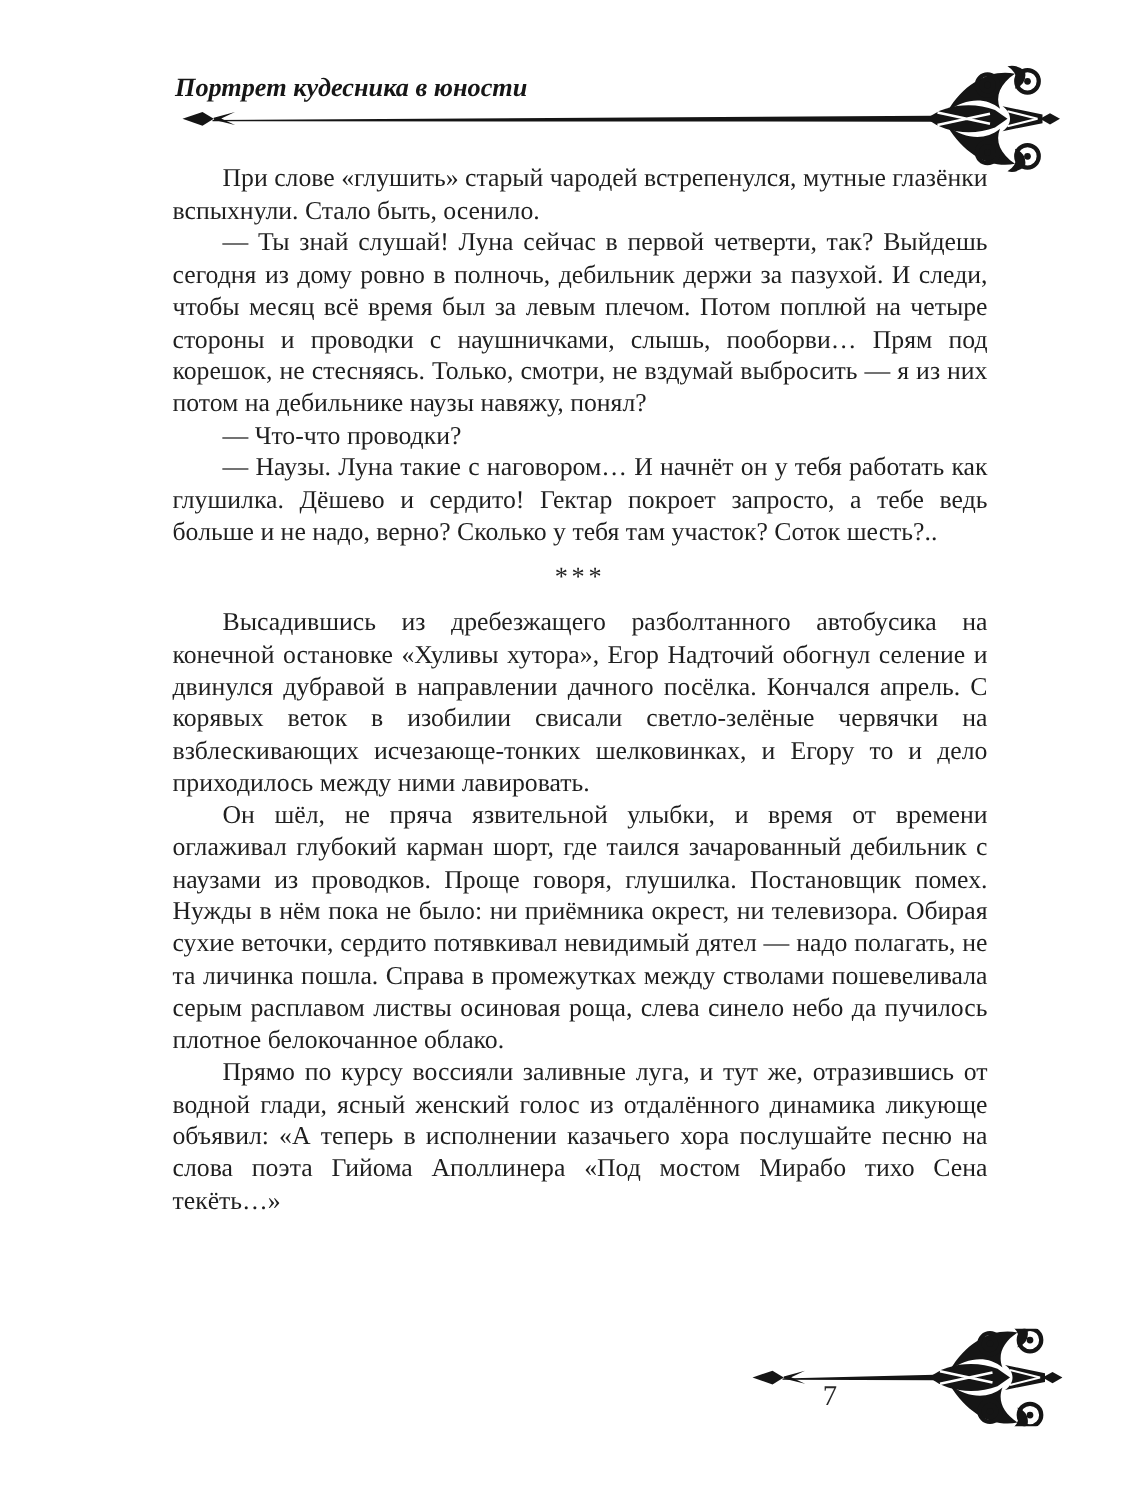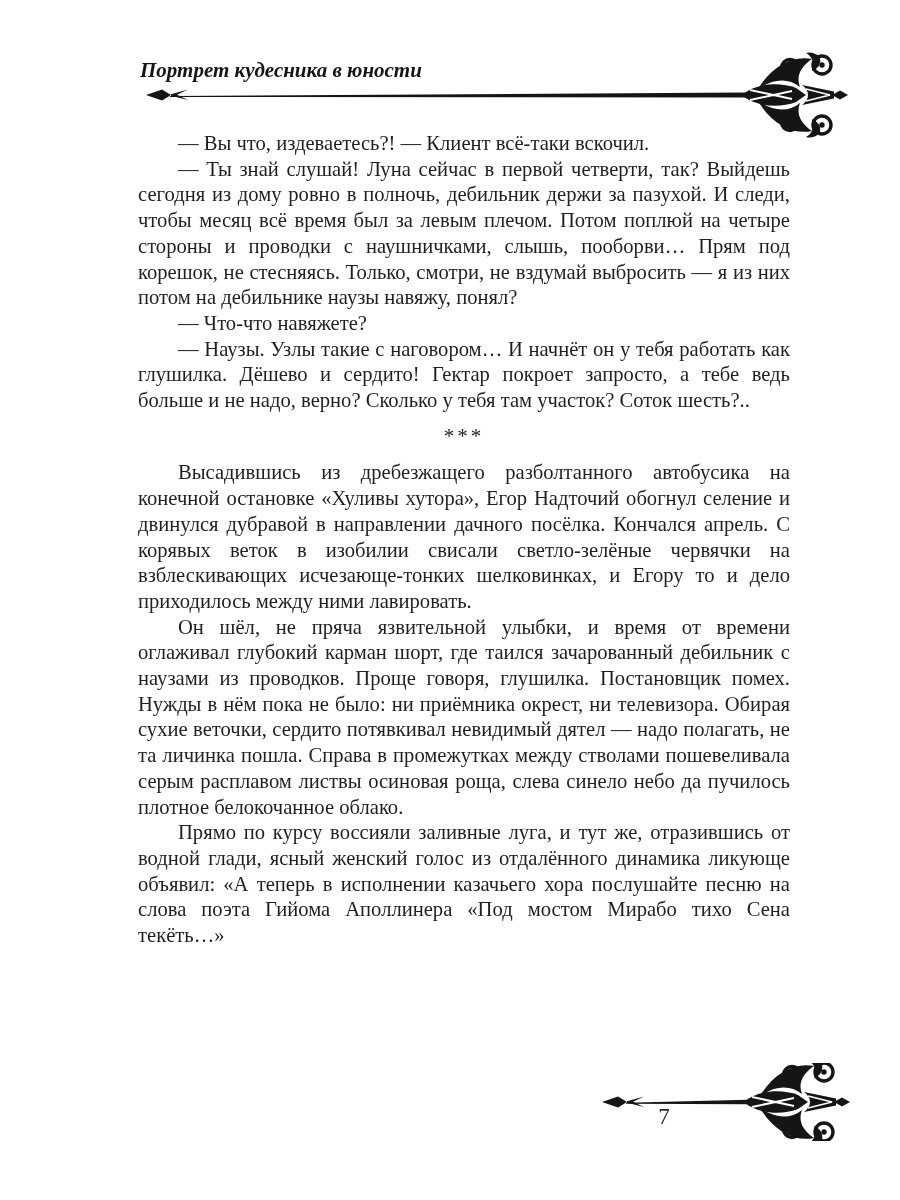--- a/index.html
+++ b/index.html
@@ -93,24 +93,24 @@
         <path d="M60,-6 L84,0 L60,6" stroke="#ffffff" stroke-width="1.6" fill="none"></path>
         <path class="ink" d="M86,0 L94,-4.5 L102,0 L94,4.5 Z"></path>
       </g>
     </defs>
     <use href="#orn-head" transform="translate(4,45)"></use>
     <path class="ink" d="M28,45.9 L604,42.6 L604,47.4 L28,46.9 Z"></path>
     <use href="#orn-crown" transform="translate(604,45)"></use>
   </svg>
 
   <main class="text-block" id="text-block">
-      <p>— Вы что, издеваетесь?! — Клиент всё-таки вскочил.</p>
+      <p>При слове «глушить» старый чародей встрепенулся, мутные глазёнки вспыхнули. Стало быть, осенило.</p>
       <p>— Ты знай слушай! Луна сейчас в первой четверти, так? Выйдешь сегодня из дому ровно в полночь, дебильник держи за пазухой. И следи, чтобы месяц всё время был за левым плечом. Потом поплюй на четыре стороны и проводки с наушничками, слышь, пооборви… Прям под корешок, не стесняясь. Только, смотри, не вздумай выбросить — я из них потом на дебильнике наузы навяжу, понял?</p>
-      <p>— Что-что навяжете?</p>
-      <p>— Наузы. Узлы такие с наговором… И начнёт он у тебя работать как глушилка. Дёшево и сердито! Гектар покроет запросто, а тебе ведь больше и не надо, верно? Сколько у тебя там участок? Соток шесть?..</p>
+      <p>— Что-что проводки?</p>
+      <p>— Наузы. Луна такие с наговором… И начнёт он у тебя работать как глушилка. Дёшево и сердито! Гектар покроет запросто, а тебе ведь больше и не надо, верно? Сколько у тебя там участок? Соток шесть?..</p>
       <p class="separator">***</p>
       <p>Высадившись из дребезжащего разболтанного автобусика на конечной остановке «Хуливы хутора», Егор Надточий обогнул селение и двинулся дубравой в направлении дачного посёлка. Кончался апрель. С корявых веток в изобилии свисали светло-зелёные червячки на взблескивающих исчезающе-тонких шелковинках, и Егору то и дело приходилось между ними лавировать.</p>
       <p>Он шёл, не пряча язвительной улыбки, и время от времени оглаживал глубокий карман шорт, где таился зачарованный дебильник с наузами из проводков. Проще говоря, глушилка. Постановщик помех. Нужды в нём пока не было: ни приёмника окрест, ни телевизора. Обирая сухие веточки, сердито потявкивал невидимый дятел — надо полагать, не та личинка пошла. Справа в промежутках между стволами пошевеливала серым расплавом листвы осиновая роща, слева синело небо да пучилось плотное белокочанное облако.</p>
       <p>Прямо по курсу воссияли заливные луга, и тут же, отразившись от водной глади, ясный женский голос из отдалённого динамика ликующе объявил: «А теперь в исполнении казачьего хора послушайте песню на слова поэта Гийома Аполлинера «Под мостом Мирабо тихо Сена текёть…»</p>
     </main>
 
   <svg class="footer-ornament" width="250" height="78" viewBox="0 0 250 78" aria-hidden="true">
     <use href="#orn-head" transform="translate(2,39)"></use>
     <path class="ink" d="M26,39.8 L148,36.8 L148,41.2 L26,40.8 Z"></path>
     <use href="#orn-crown" transform="translate(148,39)"></use>

